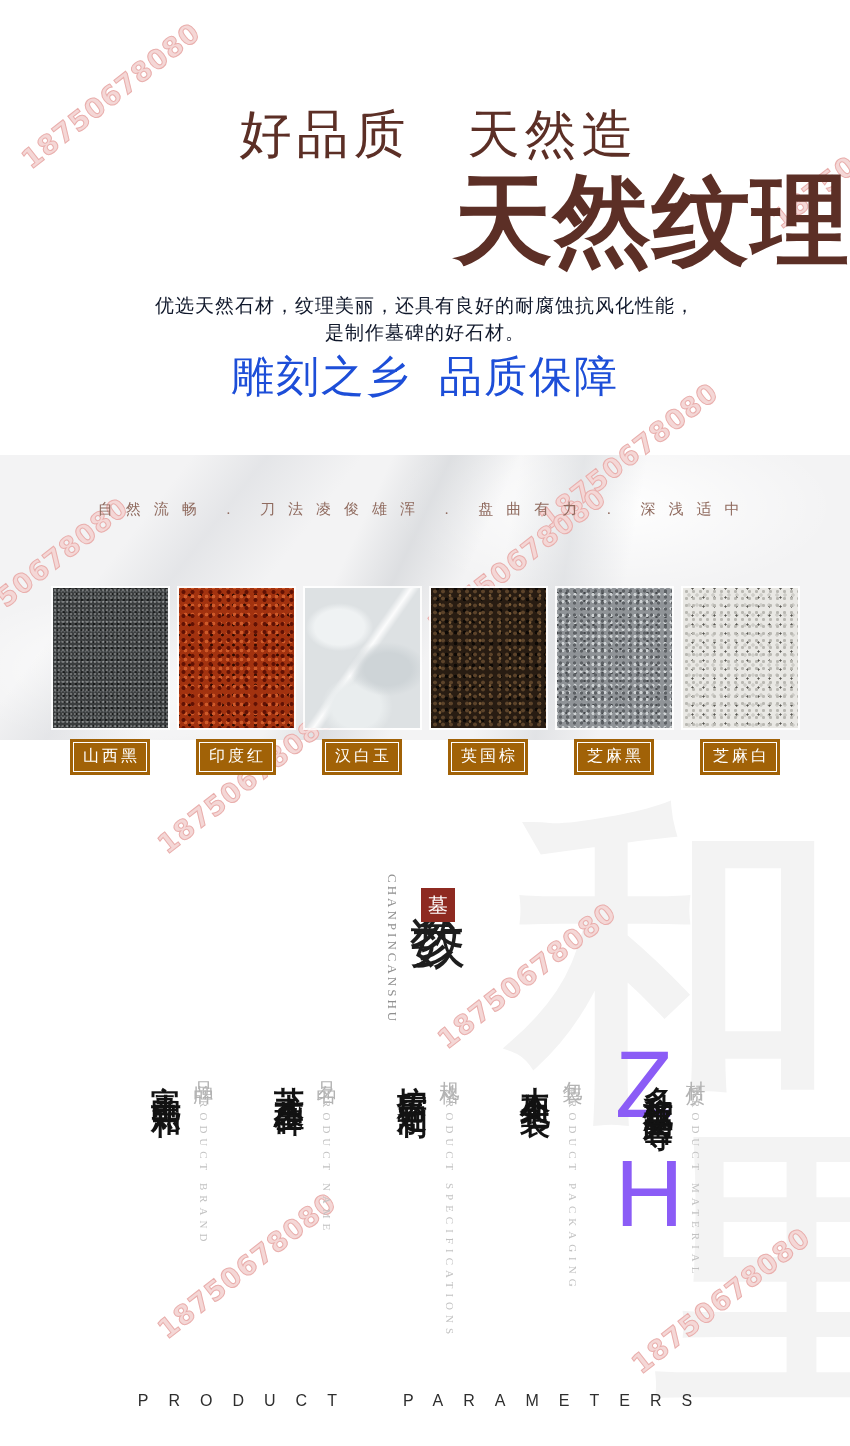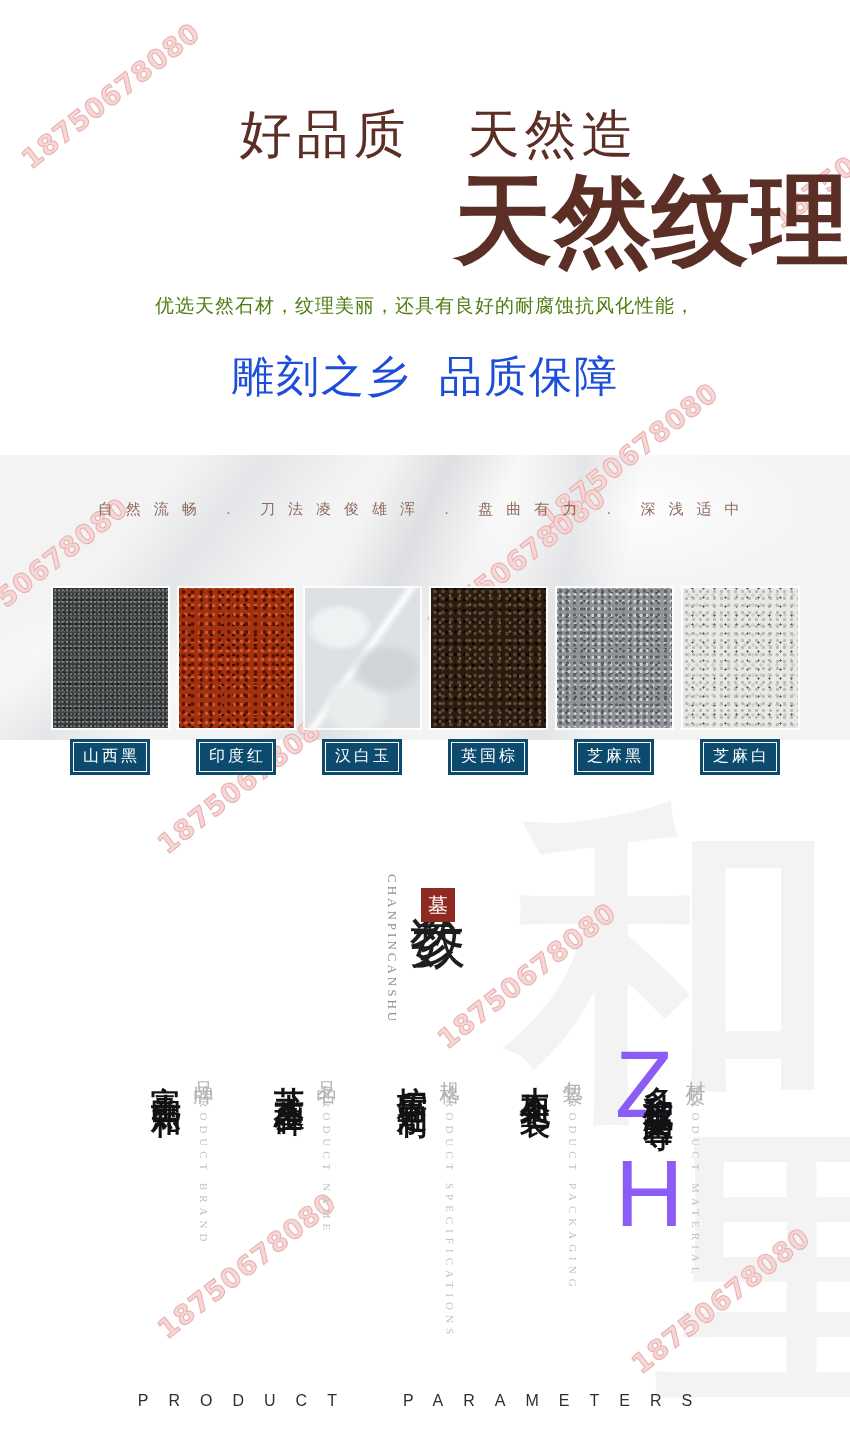--- a/index.html
+++ b/index.html
@@ -40,21 +40,21 @@
   .hero-subtitle {
     position:absolute; top:100px; left:0; width:100%; text-align:center; z-index:4;
     font-size:52px; letter-spacing:5px; color:#5c2f26;padding-left:28px;
   }
   .hero-title {
     position:absolute; top:168px; left:0; width:100%; text-align:right; z-index:4;
     font-size:98px; font-weight:bold; letter-spacing:1px; color:#5c2f26; line-height:1.1;
   }
   .hero-desc {
     position:absolute; top:292px; left:0; width:100%; text-align:center; z-index:4;
-    font-size:19px; line-height:27px; color:#4d7c0f; letter-spacing:1px;
+    font-size:19px; line-height:27px; color:#0f172a; letter-spacing:1px;
   }
   .hero-slogan {
     position:absolute; top:348px; left:0; width:100%; text-align:center; z-index:4;
     font-family:"Liberation Sans","DejaVu Sans",sans-serif;
     font-size:43px; letter-spacing:2px; word-spacing:14px; color:#1d4ed8;
   }
 
   
   .marble-band {
     position:absolute; top:455px; left:0; width:850px; height:285px; z-index:2;
@@ -126,21 +126,21 @@
   .tex-sesame-white {
     background-color:#e9e8e4;
     background-image:
       radial-gradient(circle, #b9b8b2 0 1.2px, transparent 1.9px),
       radial-gradient(circle, #55544f 0 .8px, transparent 1.4px),
       radial-gradient(circle, #cfcec9 0 1.4px, transparent 2.1px);
     background-size:7px 7px, 11px 9px, 8px 10px;
     background-position:0 0, 4px 5px, 2px 2px;
   }
 
-  .stone-label { background:#0c4a6e; padding:3px; margin-top:11px; }
+  .stone-label { background:#a16207; padding:3px; margin-top:11px; }
   .stone-label-inner {
     border:1px solid #fff; color:#fff;
     font-size:16px; letter-spacing:3px; padding:3px 6px 4px 9px;
     font-family:"Liberation Serif",serif; white-space:nowrap;
   }
 
   
   .params-header {
     position:absolute; top:866px; left:0; width:100%; z-index:4;
     display:flex; justify-content:center; align-items:flex-start; gap:10px;
@@ -205,20 +205,21 @@
   <span class="wm wm5">18750678080</span>
   <span class="wm wm6">18750678080</span>
   <span class="wm wm7">18750678080</span>
   <span class="wm wm8">18750678080</span>
   <span class="wm wm9">18750678080</span>
 
   <div class="hero-subtitle">好品质　天然造</div>
   <div class="hero-title">天然纹理</div>
   <div class="hero-desc">
     <div>优选天然石材，纹理美丽，还具有良好的耐腐蚀抗风化性能，</div>
+    <div>是制作墓碑的好石材。</div>
   </div>
   <div class="hero-slogan">雕刻之乡 品质保障</div>
 
   <div class="marble-band"></div>
   <div class="band-text">自然流畅 . 刀法凌俊雄浑 . 盘曲有力 . 深浅适中</div>
 
   <div class="stones-row">
     <div class="stone-figure">
       <div class="stone tex-shanxi-black"></div>
       <div class="stone-label">

